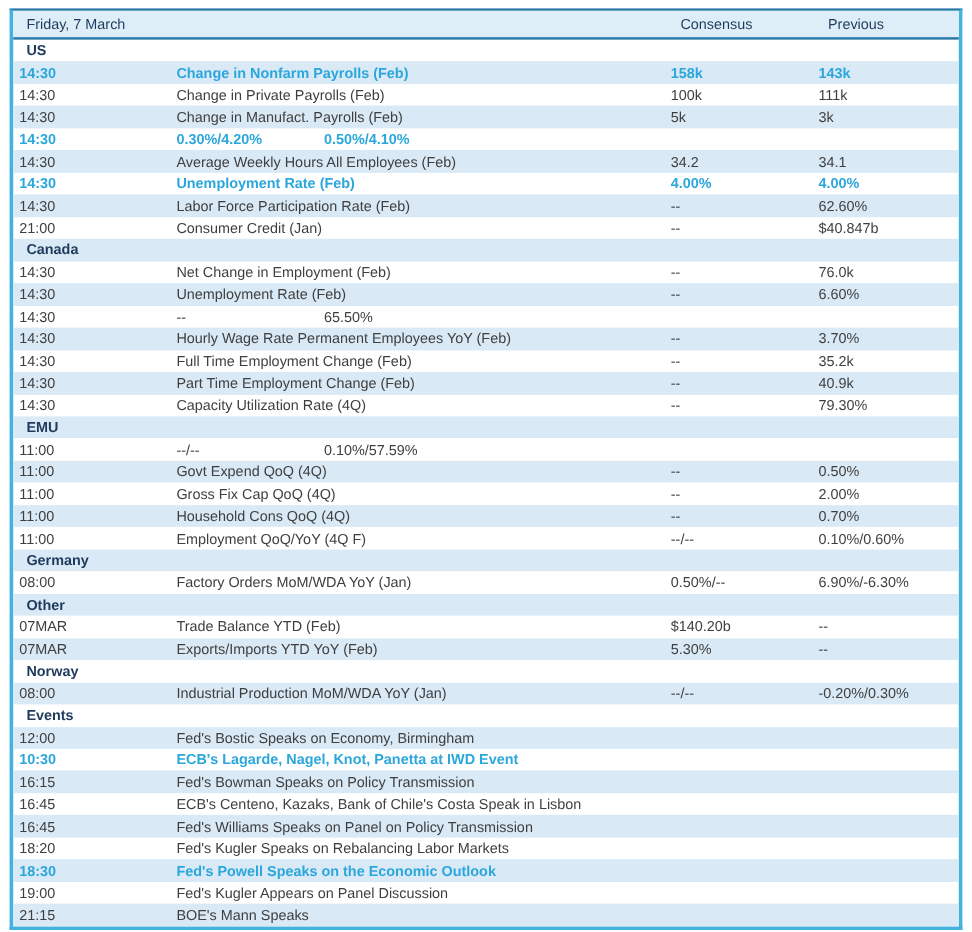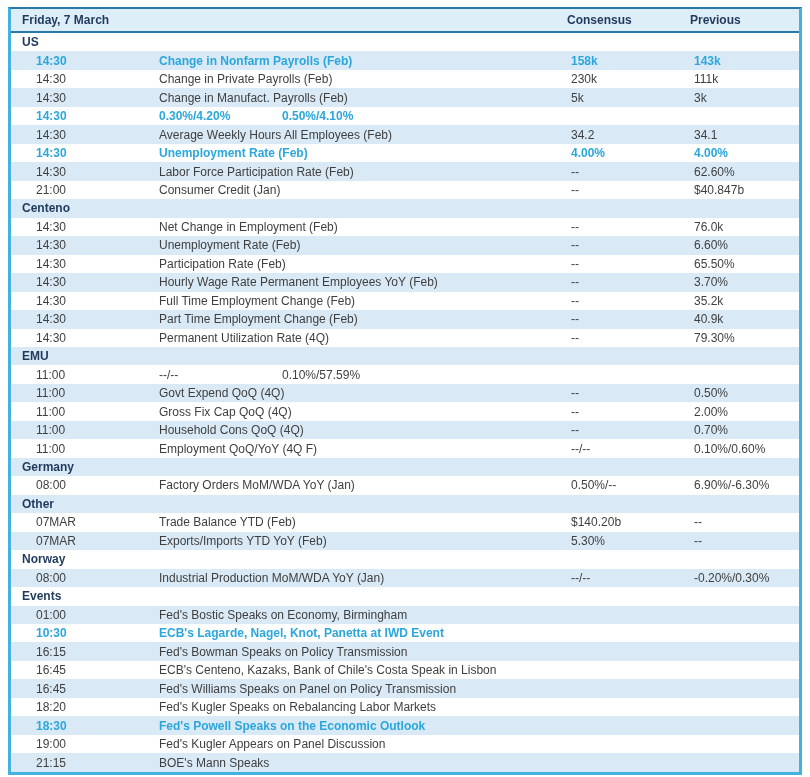--- a/index.html
+++ b/index.html
@@ -29,35 +29,35 @@
     border-bottom: 3px solid var(--border-cyan);
     border-top: 2px solid var(--border-dark);
     background: #fff;
     display: flex; flex-direction: column;
   }
   .header-row {
     flex: none; height: 22px;
     background: var(--header-bg);
     border-bottom: 2px solid var(--border-dark);
     display: flex; align-items: center;
-    color: var(--navy); font-weight: bold; font-size: 12px;
+    color: var(--navy); font-weight: normal; font-size: 12px;
   }
   .tbody { flex: 1; display: flex; flex-direction: column; }
   .row {
     flex: 1; display: flex; align-items: center;
     font-size: 12px; color: var(--text);
     white-space: nowrap; overflow: hidden;
   }
   .row.stripe { background: var(--stripe-bg); }
   .row.section { font-weight: bold; color: var(--navy); }
   .row.hl .cell { color: var(--accent-cyan); font-weight: bold; }
   .col-date { width: 556px; flex: none; padding-left: 11px; box-sizing: border-box; }
   .col-cons { width: 123px; flex: none; }
   .col-prev { flex: 1; }
-  .cell-time { width: 148px; flex: none; padding-left: 25px; box-sizing: border-box; }
+  .cell-time { width: 136px; flex: none; padding-left: 5px; box-sizing: border-box; }
   .cell-event { width: 412px; flex: none; }
   .cell-cons { width: 123px; flex: none; }
   .cell-prev { flex: 1; }
   .section-name { padding-left: 11px; }
 </style>
 </head>
 <body>
 
 <div class="cal-table">
   <div class="header-row">
@@ -71,21 +71,21 @@
       </div>
       <div class="row stripe hl">
         <span class="cell cell-time">14:30</span>
         <span class="cell cell-event">Change in Nonfarm Payrolls (Feb)</span>
         <span class="cell cell-cons">158k</span>
         <span class="cell cell-prev">143k</span>
       </div>
       <div class="row">
         <span class="cell cell-time">14:30</span>
         <span class="cell cell-event">Change in Private Payrolls (Feb)</span>
-        <span class="cell cell-cons">230k</span>
+        <span class="cell cell-cons">100k</span>
         <span class="cell cell-prev">111k</span>
       </div>
       <div class="row stripe">
         <span class="cell cell-time">14:30</span>
         <span class="cell cell-event">Change in Manufact. Payrolls (Feb)</span>
         <span class="cell cell-cons">5k</span>
         <span class="cell cell-prev">3k</span>
       </div>
       <div class="row hl">
         <span class="cell cell-time">14:30</span>
@@ -110,37 +110,36 @@
         <span class="cell cell-cons">--</span>
         <span class="cell cell-prev">62.60%</span>
       </div>
       <div class="row">
         <span class="cell cell-time">21:00</span>
         <span class="cell cell-event">Consumer Credit (Jan)</span>
         <span class="cell cell-cons">--</span>
         <span class="cell cell-prev">$40.847b</span>
       </div>
       <div class="row section stripe">
-        <span class="section-name">Centeno</span>
+        <span class="section-name">Canada</span>
       </div>
       <div class="row">
         <span class="cell cell-time">14:30</span>
         <span class="cell cell-event">Net Change in Employment (Feb)</span>
         <span class="cell cell-cons">--</span>
         <span class="cell cell-prev">76.0k</span>
       </div>
       <div class="row stripe">
         <span class="cell cell-time">14:30</span>
         <span class="cell cell-event">Unemployment Rate (Feb)</span>
         <span class="cell cell-cons">--</span>
         <span class="cell cell-prev">6.60%</span>
       </div>
       <div class="row">
         <span class="cell cell-time">14:30</span>
-        <span class="cell cell-event">Participation Rate (Feb)</span>
         <span class="cell cell-cons">--</span>
         <span class="cell cell-prev">65.50%</span>
       </div>
       <div class="row stripe">
         <span class="cell cell-time">14:30</span>
         <span class="cell cell-event">Hourly Wage Rate Permanent Employees YoY (Feb)</span>
         <span class="cell cell-cons">--</span>
         <span class="cell cell-prev">3.70%</span>
       </div>
       <div class="row">
@@ -150,21 +149,21 @@
         <span class="cell cell-prev">35.2k</span>
       </div>
       <div class="row stripe">
         <span class="cell cell-time">14:30</span>
         <span class="cell cell-event">Part Time Employment Change (Feb)</span>
         <span class="cell cell-cons">--</span>
         <span class="cell cell-prev">40.9k</span>
       </div>
       <div class="row">
         <span class="cell cell-time">14:30</span>
-        <span class="cell cell-event">Permanent Utilization Rate (4Q)</span>
+        <span class="cell cell-event">Capacity Utilization Rate (4Q)</span>
         <span class="cell cell-cons">--</span>
         <span class="cell cell-prev">79.30%</span>
       </div>
       <div class="row section stripe">
         <span class="section-name">EMU</span>
       </div>
       <div class="row">
         <span class="cell cell-time">11:00</span>
         <span class="cell cell-cons">--/--</span>
         <span class="cell cell-prev">0.10%/57.59%</span>
@@ -223,21 +222,21 @@
       <div class="row stripe">
         <span class="cell cell-time">08:00</span>
         <span class="cell cell-event">Industrial Production MoM/WDA YoY (Jan)</span>
         <span class="cell cell-cons">--/--</span>
         <span class="cell cell-prev">-0.20%/0.30%</span>
       </div>
       <div class="row section">
         <span class="section-name">Events</span>
       </div>
       <div class="row stripe">
-        <span class="cell cell-time">01:00</span>
+        <span class="cell cell-time">12:00</span>
         <span class="cell cell-event">Fed's Bostic Speaks on Economy, Birmingham</span>
         <span class="cell cell-cons"></span>
         <span class="cell cell-prev"></span>
       </div>
       <div class="row hl">
         <span class="cell cell-time">10:30</span>
         <span class="cell cell-event">ECB's Lagarde, Nagel, Knot, Panetta at IWD Event</span>
         <span class="cell cell-cons"></span>
         <span class="cell cell-prev"></span>
       </div>

